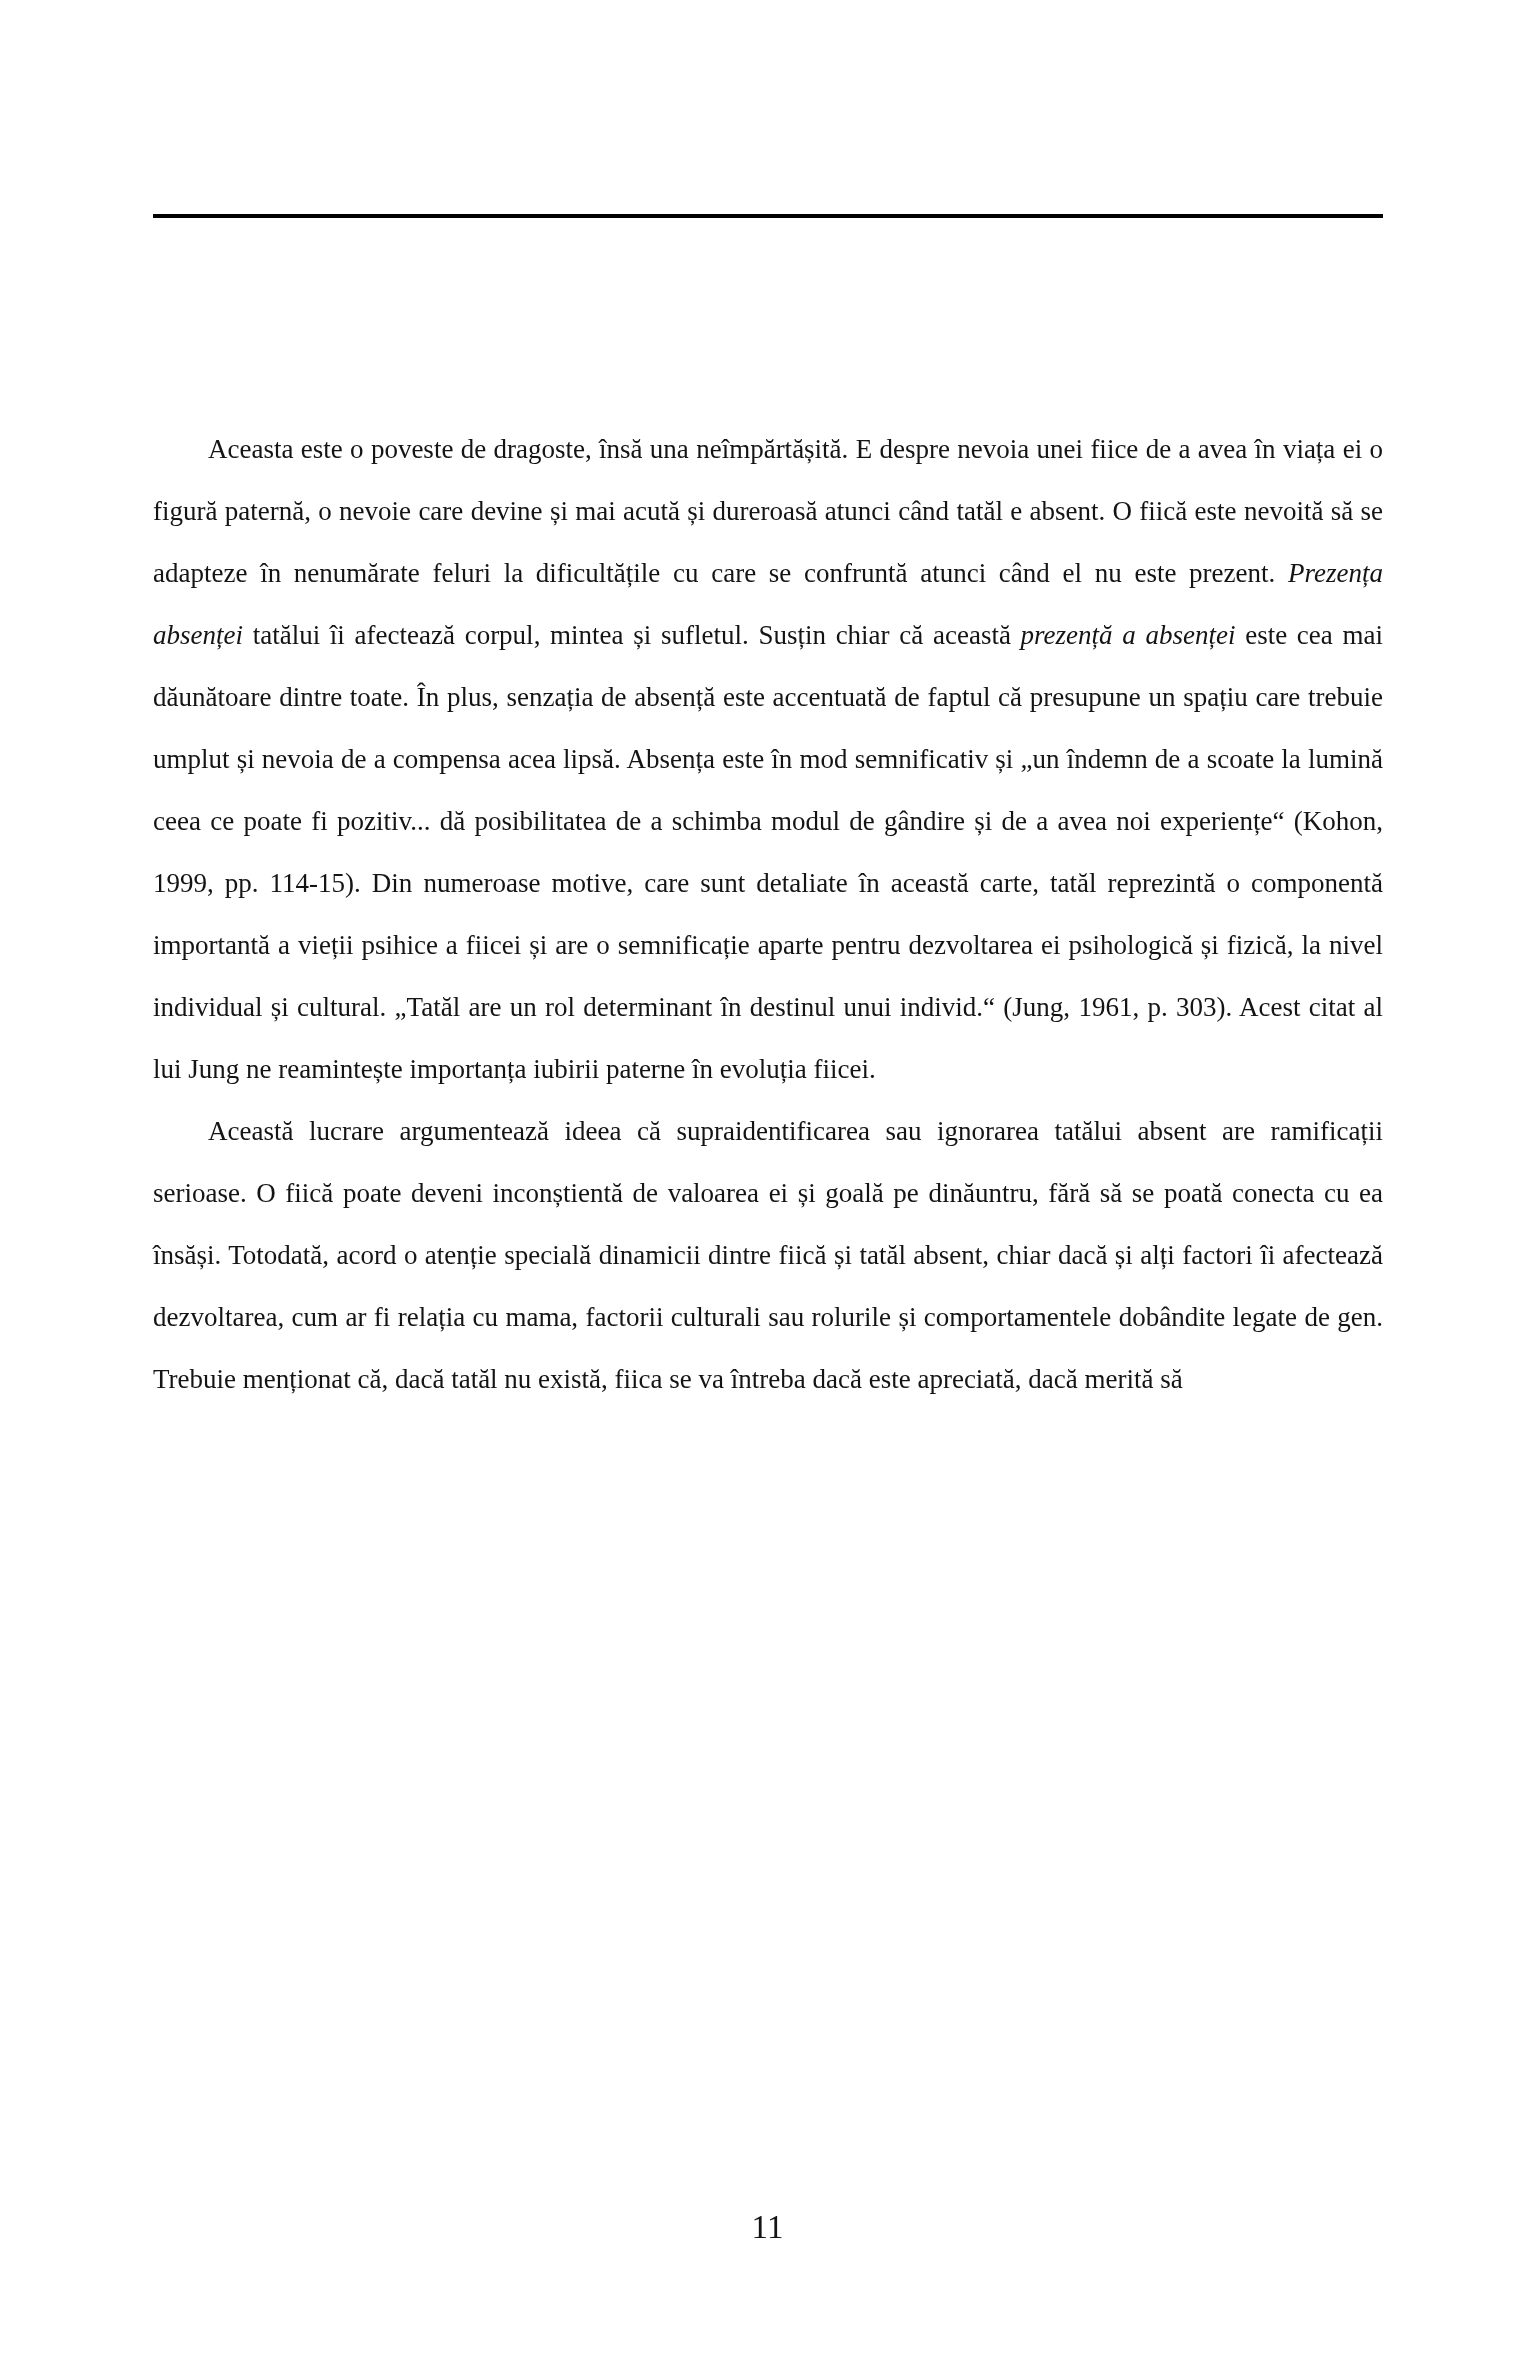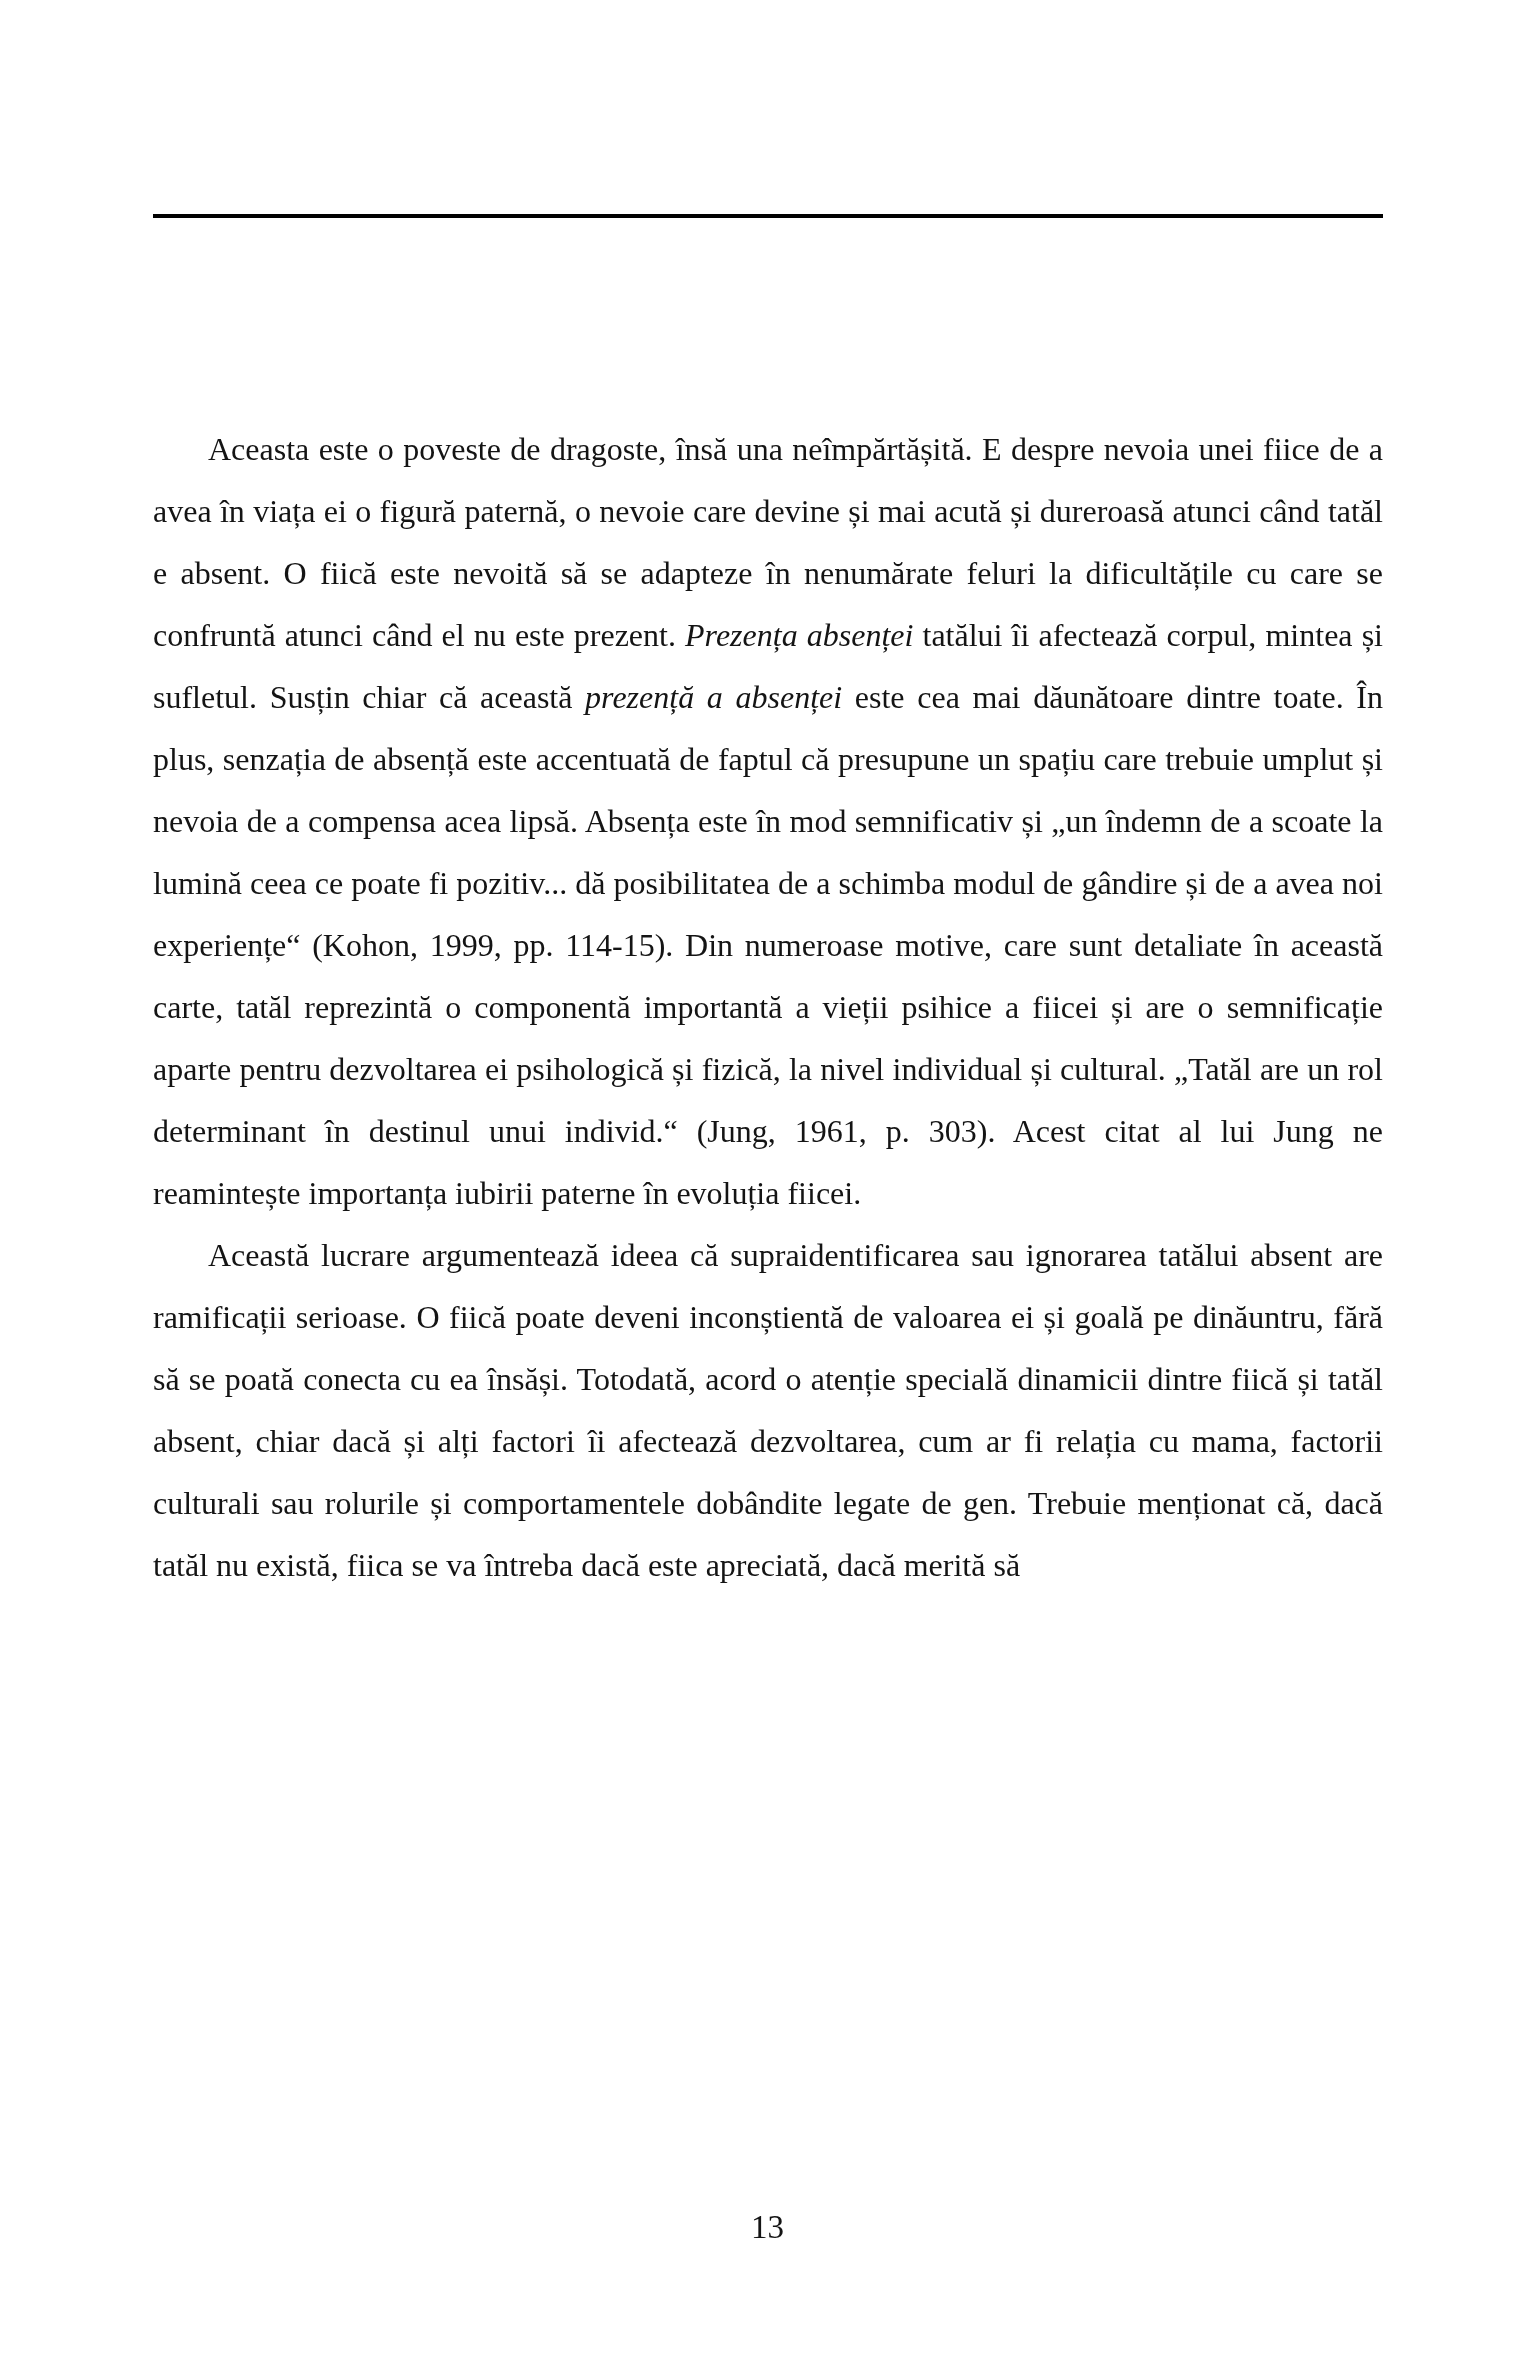--- a/index.html
+++ b/index.html
@@ -29,21 +29,21 @@
     font-family: "DejaVu Sans", "Liberation Sans", sans-serif;
     font-weight: 700;
     font-size: 57px;
     line-height: 1.15;
     margin: 28px 0 0 0;
     color: #0f0f0f;
     letter-spacing: 0;
   }
   .body-text {
     margin-top: 200px;
-    font-size: 32px;
+    font-size: 27px;
     line-height: 62px;
     text-align: justify;
     color: #141414;
   }
   .body-text p {
     margin: 0;
     padding: 0;
     text-indent: 55px;
   }
   .body-text em {
@@ -65,15 +65,15 @@
 <div class="page">
 
   <hr class="top-rule">
 
 
   <div class="body-text">
     <p><span>Aceasta este o poveste de dragoste, însă una neîmpărtășită. E despre nevoia unei fiice de a avea în viața ei o figură paternă, o nevoie care devine și mai acută și dureroasă atunci când tatăl e absent. O fiică este nevoită să se adapteze în nenumărate feluri la dificultățile cu care se confruntă atunci când el nu este prezent. </span><em>Prezența absenței</em><span> tatălui îi afectează corpul, mintea și sufletul. Susțin chiar că această </span><em>prezență a absenței</em><span> este cea mai dăunătoare dintre toate. În plus, senzația de absență este accentuată de faptul că presupune un spațiu care trebuie umplut și nevoia de a compensa acea lipsă. Absența este în mod semnificativ și „un îndemn de a scoate la lumină ceea ce poate fi pozitiv... dă posibilitatea de a schimba modul de gândire și de a avea noi experiențe“ (Kohon, 1999, pp. 114-15). Din numeroase motive, care sunt detaliate în această carte, tatăl reprezintă o componentă importantă a vieții psihice a fiicei și are o semnificație aparte pentru dezvoltarea ei psihologică și fizică, la nivel individual și cultural. „Tatăl are un rol determinant în destinul unui individ.“ (Jung, 1961, p. 303). Acest citat al lui Jung ne reamintește importanța iubirii paterne în evoluția fiicei.</span></p>
     <p><span>Această lucrare argumentează ideea că supraidentificarea sau ignorarea tatălui absent are ramificații serioase. O fiică poate deveni inconștientă de valoarea ei și goală pe dinăuntru, fără să se poată conecta cu ea însăși. Totodată, acord o atenție specială dinamicii dintre fiică și tatăl absent, chiar dacă și alți factori îi afectează dezvoltarea, cum ar fi relația cu mama, factorii culturali sau rolurile și comportamentele dobândite legate de gen. Trebuie menționat că, dacă tatăl nu există, fiica se va întreba dacă este apreciată, dacă merită să</span></p>
   </div>
 
-  <div class="page-number">13</div>
+  <div class="page-number">11</div>
 
 </div>
 
 </body></html>

